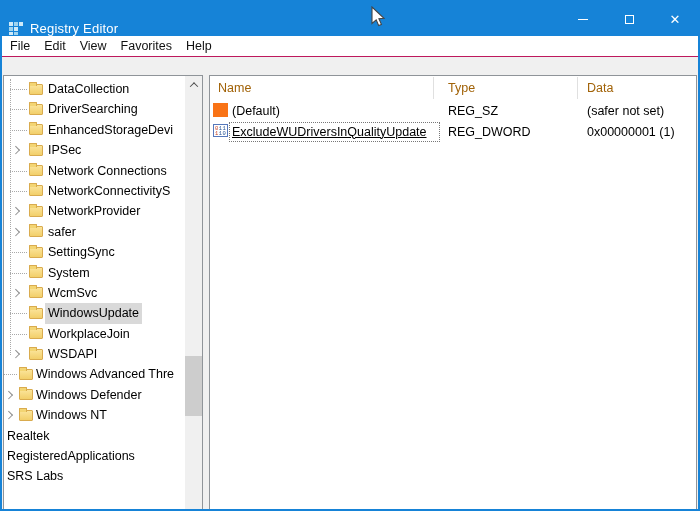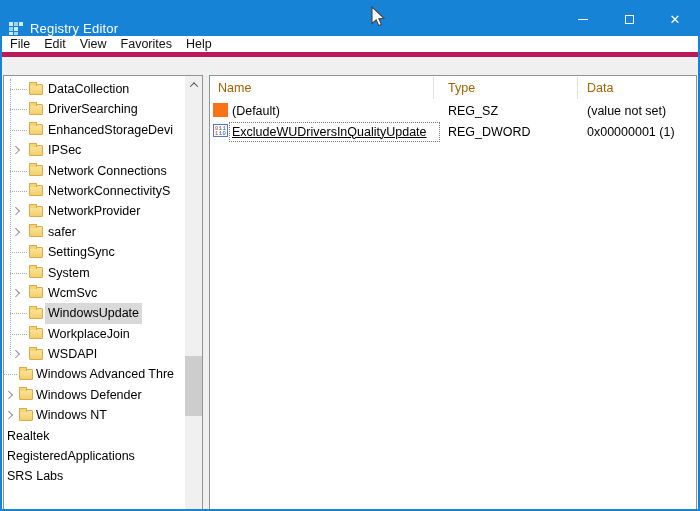--- a/index.html
+++ b/index.html
@@ -22,21 +22,21 @@
   .cap-btn{width:46px;height:34px;display:flex;align-items:center;justify-content:center;}
   .glyph-min{width:10px;height:1px;background:#fff;display:block;}
   .glyph-max{width:9px;height:9px;border:1px solid #fff;display:block;}
   .glyph-close{color:#fff;font-size:13px;line-height:1;}
 
   
   .cursor{position:absolute;left:368px;top:4px;width:16px;height:22px;pointer-events:none;z-index:50;}
 
   
   .menubar{position:absolute;left:0;top:34px;right:0;height:21px;background:#fff;
-           border-bottom:5px solid #be185d;display:flex;align-items:center;padding-left:1px;}
+           border-bottom:1px solid #be185d;display:flex;align-items:flex-start;padding-left:1px;}
   .menu-item{font-size:12.5px;color:#111;padding:0 7px;height:21px;line-height:21px;}
 
   
   .pane{position:absolute;top:73px;height:500px;background:#fff;border:1px solid var(--border);}
   .tree-pane{left:1px;width:200px;}
   .list-pane{left:207px;width:488px;}
   .splitter{position:absolute;top:73px;left:201px;width:6px;height:433px;}
 
   
   .tree-viewport{position:absolute;left:0;top:0;right:17px;bottom:17px;overflow:hidden;}
@@ -315,21 +315,21 @@
       <span class="hdr-sep sep1"></span>
       <span class="hdr-cell hdr-type">Type</span>
       <span class="hdr-sep sep2"></span>
       <span class="hdr-cell hdr-data">Data</span>
     </div>
     <div class="list-rows">
         <div class="list-row">
     <span class="v-icon ic-string">ab</span>
     <span class="v-name">(Default)</span>
     <span class="v-type">REG_SZ</span>
-    <span class="v-data">(value not set)</span>
+    <span class="v-data">(safer not set)</span>
   </div>
         <div class="list-row">
     <span class="v-icon ic-dword">
             <span>011</span>
             <span>110</span>
           </span>
     <span class="v-name focused">ExcludeWUDriversInQualityUpdate</span>
     <span class="v-type">REG_DWORD</span>
     <span class="v-data">0x00000001 (1)</span>
   </div>

